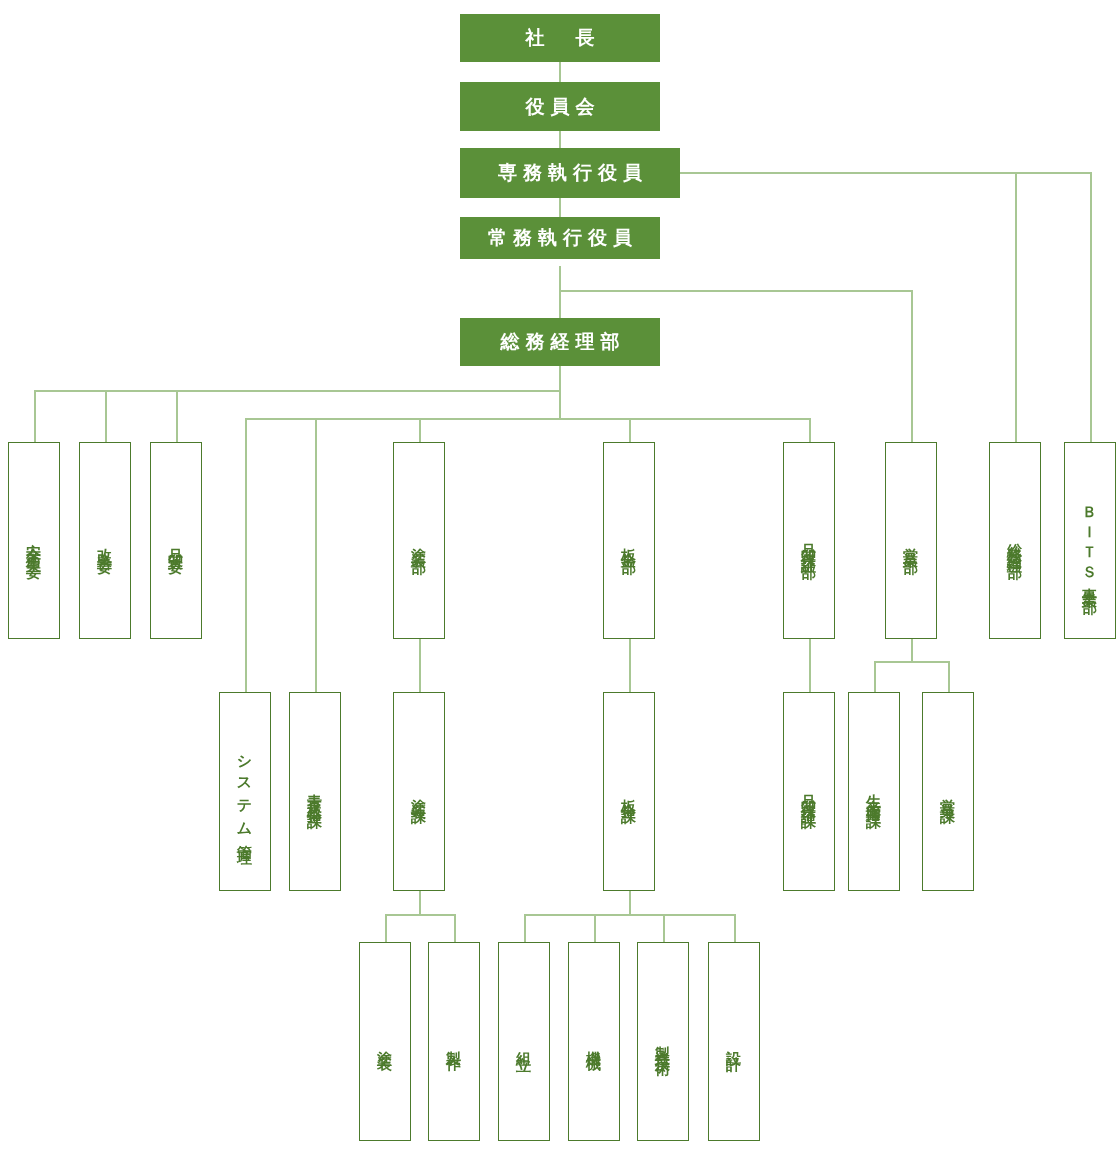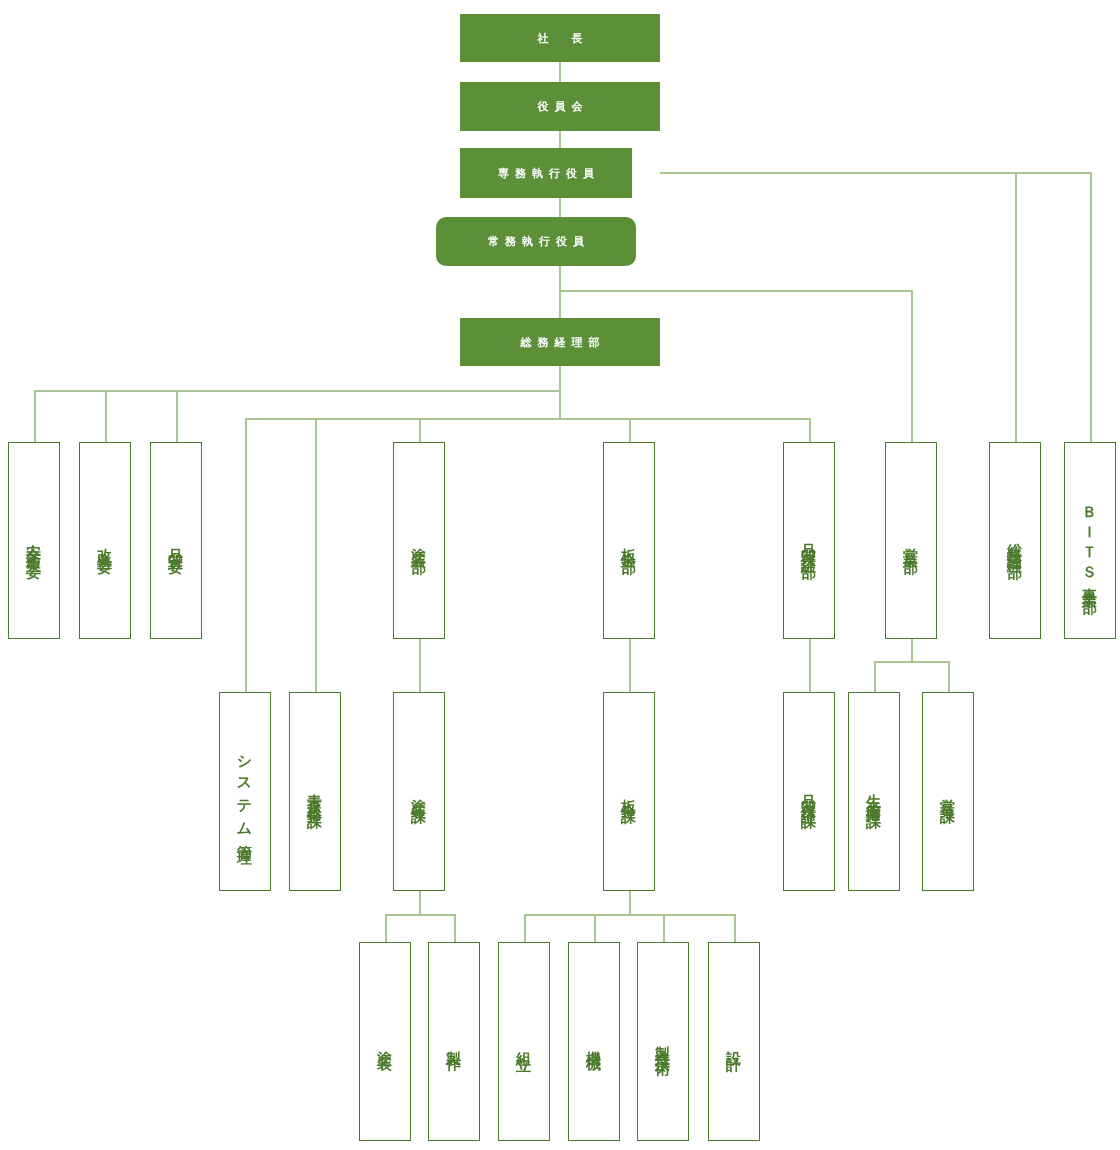--- a/index.html
+++ b/index.html
@@ -20,21 +20,21 @@
   }
 
   
   .exec-box {
     position: absolute;
     background: #5b9039;
     color: #ffffff;
     display: flex;
     align-items: center;
     justify-content: center;
-    font-size: 11px;
+    font-size: 19px;
     font-weight: bold;
     letter-spacing: 6px;
     text-indent: 6px;
     box-sizing: border-box;
   }
 
   
   .dept-box {
     position: absolute;
     background: #ffffff;
@@ -126,25 +126,25 @@
   <div class="ln v" style="left:734px; top:914px; height:28px;"></div>
 
   <div class="exec-box" style="left:460px; top:14px; width:200px; height:48px;">
     <span>社　長</span>
   </div>
 
   <div class="exec-box" style="left:460px; top:82px; width:200px; height:49px;text-align:center;">
     <span>役員会</span>
   </div>
 
-  <div class="exec-box" style="left:460px; top:148px; width:172px; height:50px;">
+  <div class="exec-box" style="left:460px; top:148px; width:220px; height:50px;">
     <span>専務執行役員</span>
   </div>
 
-  <div class="exec-box" style="left:436px; top:217px; width:200px; height:49px;border-radius:10px;">
+  <div class="exec-box" style="left:460px; top:217px; width:200px; height:42px;">
     <span>常務執行役員</span>
   </div>
 
   <div class="exec-box" style="left:460px; top:318px; width:200px; height:48px;">
     <span>総務経理部</span>
   </div>
 
   <div class="dept-box" style="left:8px; top:442px; width:52px; height:197px;">
     <span class="vtext">安全衛生委</span>
   </div>

